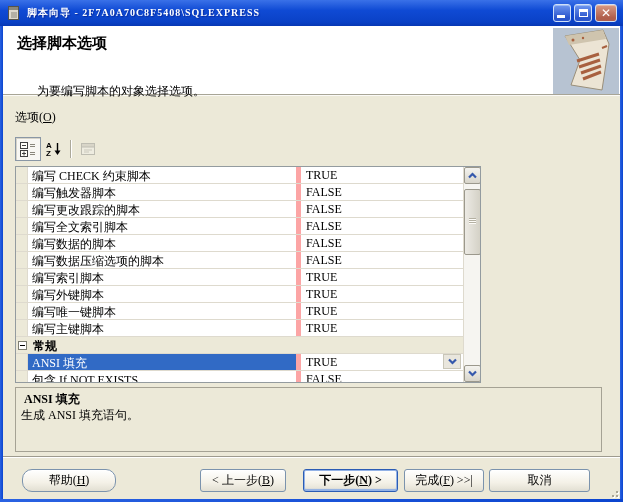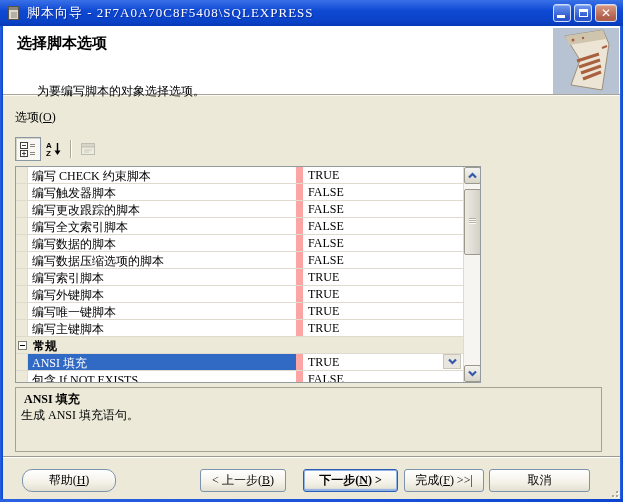--- a/index.html
+++ b/index.html
@@ -12,21 +12,21 @@
   .frame-left, .frame-right, .frame-bottom { position:absolute; background:linear-gradient(90deg,#2a62e2,#0b45cf); z-index:50; }
   .frame-left  { left:0; top:26px; width:3px;  bottom:0; }
   .frame-right { right:0; top:26px; width:3px; bottom:0; }
   .frame-bottom{ left:0; bottom:0; height:3px; width:623px; }
 
   
   .titlebar { position:absolute; left:0; top:0; width:623px; height:26px;
     background:linear-gradient(180deg,#3a71e8 0%,#0f4ad4 40%,#0a41c6 85%,#0838b4 100%);
     display:flex; align-items:center; z-index:60; }
   .titlebar-icon { width:16px; height:16px; margin:0 6px 0 5px; flex:none; }
-  .titlebar-text { color:#fff; font-weight:normal; font-size:13px; letter-spacing:1px;
+  .titlebar-text { color:#fff; font-weight:bold; font-size:10px; letter-spacing:1px;
     text-shadow:1px 1px 1px #082a9e; white-space:nowrap; }
   .caption-btns { position:absolute; right:6px; top:4px; display:flex; gap:3px; }
   .cap-btn { width:18px; height:18px; border:1px solid #cfe0f8; border-radius:3px;
     display:flex; align-items:center; justify-content:center; position:relative;
     background:linear-gradient(180deg,#6f97f0,#2a55cc 80%); box-shadow:inset 0 1px 0 #9cb9f5; }
   .cap-btn.close { width:22px; background:linear-gradient(180deg,#d89a84,#b05f4c 80%);
     box-shadow:inset 0 1px 0 #e8bca8; }
   .glyph-min { position:absolute; left:3px; bottom:3px; width:8px; height:3px; background:#fff; }
   .glyph-max { width:9px; height:8px; border:1px solid #fff; border-top:3px solid #fff; }
   .glyph-close { color:#fff; font-weight:bold; font-size:12px; line-height:1;
@@ -51,21 +51,21 @@
     box-shadow:1px 0 0 #fff; }
 
   
   .grid { position:absolute; left:15px; top:166px; width:466px; height:217px;
     border:1px solid #939b9f; background:#8b5cf6; overflow:hidden; }
   .grid-rows { position:absolute; left:0; top:0; right:17px; bottom:0; overflow:hidden; }
   .row { display:flex; height:17px; background:#fff; border-bottom:1px solid #dedace; }
   .cell-margin { width:12px; flex:none; background:#ece9d8; border-right:1px solid #dedace; }
   .cell-name { width:268px; flex:none; padding:1px 2px 0 4px; white-space:nowrap; overflow:hidden; }
   .cell-value { flex:1; padding:1px 2px 0 5px; white-space:nowrap; overflow:hidden;
-    border-left:7px solid #fca5a5; position:relative; }
+    border-left:5px solid #fca5a5; position:relative; }
   .row.category { background:#ece9d8; font-weight:bold; }
   .row.category .cat-label { padding:1px 0 0 6px; }
   .collapse-box { width:9px; height:9px; margin:4px 0 0 2px; background:#fff;
     border:1px solid #7e7e72; position:relative; flex:none; }
   .collapse-box::after { content:""; position:absolute; left:1px; right:1px; top:3px; height:1px; background:#000; }
   .row.selected .cell-name { background:#316ac5; color:#fff; }
   .combo-btn { position:absolute; right:2px; top:0px; width:18px; height:15px;
     background:#e9e6dd; border:1px solid #c9c6b8; display:flex; align-items:center; justify-content:center; padding:0; }
 
   

